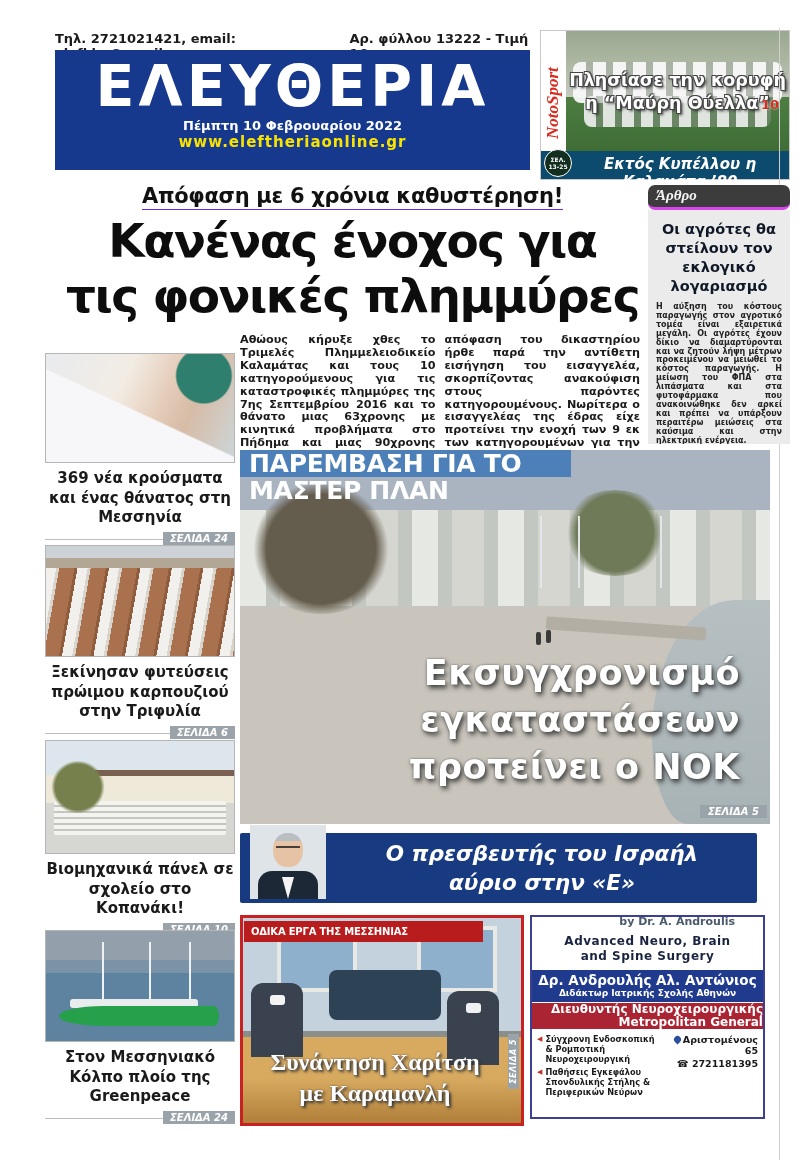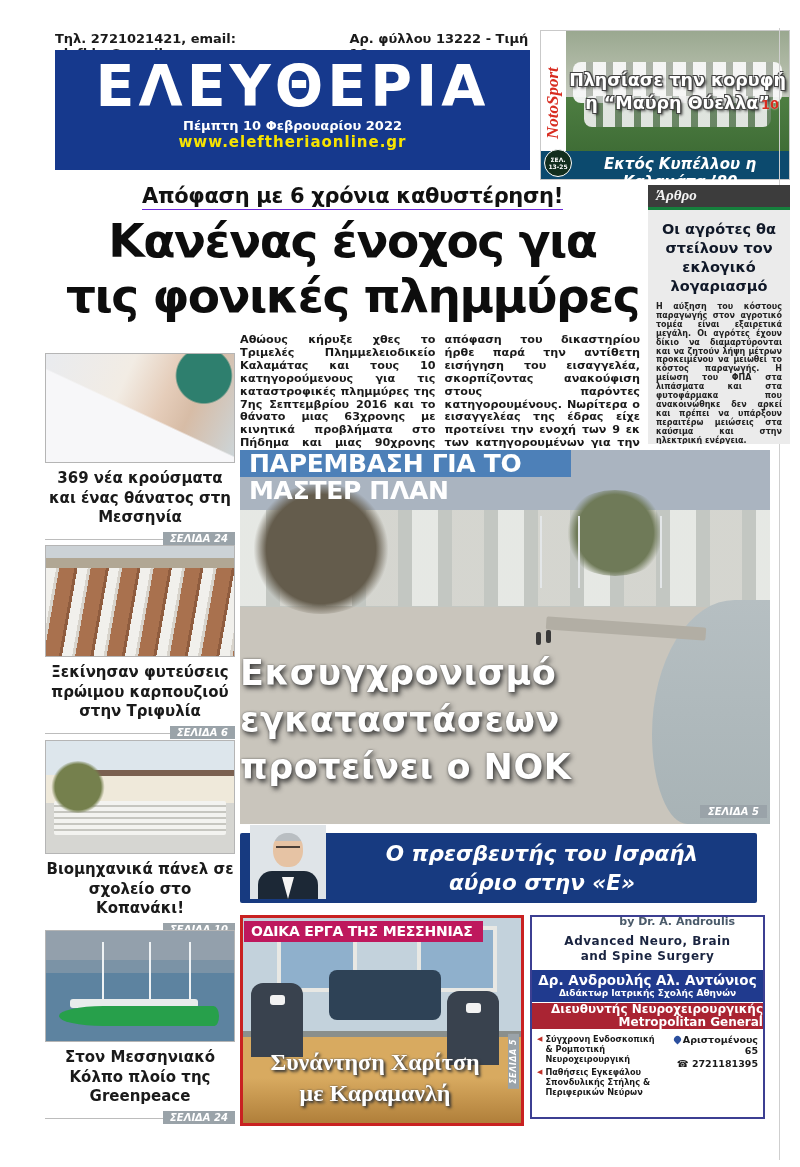--- a/index.html
+++ b/index.html
@@ -48,21 +48,21 @@
   .lead-head{left:60px;top:184px;width:585px;text-align:center;}
   .lead-kicker{display:inline-block;font-size:21px;font-weight:800;border-bottom:1px solid #6d28d9;
     padding-bottom:1px;letter-spacing:-0.3px;}
   .lead-h1{font-size:47px;font-weight:800;letter-spacing:-1.5px;line-height:55px;margin-top:3px;color:#0d0d0d;}
   .lead-body{left:240px;top:334px;width:400px;height:114px;display:flex;gap:9px;overflow:hidden;}
   .lead-body p{flex:1;margin:0;font-size:11.2px;font-weight:700;line-height:12.9px;text-align:justify;color:#1a1a1a;}
 
   
   .arthro{left:648px;top:185px;width:142px;}
   .arthro-head{background:#3c3c3c;color:#f3f3f3;font:italic 800 15px "Liberation Serif",serif;
-    padding:2px 8px 3px;border-bottom:3px solid #15803d;}
+    padding:2px 8px 3px;border-bottom:3px solid #d946ef;border-radius:7px;}
   .arthro-body{background:#ebebeb;height:222px;padding:6px 8px;overflow:hidden;}
   .arthro-title{text-align:center;font-size:14.5px;font-weight:800;line-height:19px;margin:4px 0 7px;color:#101828;}
   .arthro-text{margin:0;font-size:8px;font-weight:700;line-height:8.9px;text-align:justify;color:#222;}
 
   
   .sb-item{left:45px;width:190px;}
   .sb-photo{position:relative;width:188px;border:1px solid #b5b5b5;overflow:hidden;}
   .sb-caption{margin-top:6px;text-align:center;font-size:15px;font-weight:700;line-height:19.5px;color:#1a1a1a;}
   .sb-refrow{position:relative;height:16px;margin-top:3px;}
   .sb-refrow .rule{position:absolute;left:0;right:0;top:8px;height:1px;background:#bcbcbc;}
@@ -115,36 +115,36 @@
     background:repeating-linear-gradient(90deg,#eceeea 0 26px,#c3c7c2 26px 40px,#d8d8d2 40px 72px,#c3c7c2 72px 86px);}
   .mp-tree1{left:6px;top:34px;width:150px;height:130px;border-radius:50%;
     background:radial-gradient(circle,#645c4c 0 55%,rgba(0,0,0,0) 68%);}
   .mp-tree2{right:100px;top:40px;width:110px;height:86px;border-radius:50%;
     background:radial-gradient(circle,#6f7a58 0 55%,rgba(0,0,0,0) 68%);}
   .mp-water{right:0;top:150px;bottom:0;width:118px;background:linear-gradient(180deg,#b6bfc2,#a8b3b6);
     border-radius:70% 0 0 30%/60% 0 0 40%;}
   .mp-dock{right:64px;top:172px;width:160px;height:13px;background:#b2aea4;transform:rotate(4deg);border-radius:2px;}
   .mp-mast{width:2px;height:72px;top:66px;background:#e3e6e8;}
   .mp-person{width:5px;height:13px;background:#3a3a3a;border-radius:2px;}
-  .mp-overlay{position:absolute;left:0;right:30px;top:200px;text-align:left;color:#fff;
+  .mp-overlay{position:absolute;left:0;right:30px;top:200px;text-align:right;color:#fff;
     font-size:35px;font-weight:800;line-height:47px;letter-spacing:0.5px;
     text-shadow:2px 3px 5px rgba(50,50,50,.95),0 0 2px rgba(80,80,80,.8);}
   .mp-badge{position:absolute;right:3px;bottom:6px;background:#9aa3a9;color:#fff;
     font:italic 700 10px "DejaVu Sans",sans-serif;padding:1px 8px;}
 
   
   .amb{left:240px;top:833px;width:517px;height:70px;background:#173a80;border-radius:2px;}
   .amb-text{position:absolute;left:95px;right:8px;top:6px;text-align:center;color:#fff;
     font-style:italic;font-weight:800;font-size:21.5px;line-height:29px;}
 
   
   .rw-box{left:240px;top:915px;width:278px;height:205px;border:3px solid #c92121;background:#fff;}
   .rw-photo{position:absolute;left:0;top:0;right:0;bottom:0;overflow:hidden;}
-  .rw-bar{position:absolute;left:1px;top:3px;width:232px;height:21px;background:#be185d;color:#fff;
-    font-size:14px;font-weight:800;line-height:21px;padding-left:7px;letter-spacing:-0.2px;z-index:3;}
+  .rw-bar{position:absolute;left:1px;top:3px;width:232px;height:21px;background:#b91c1c;color:#fff;
+    font-size:10px;font-weight:800;line-height:21px;padding-left:7px;letter-spacing:-0.2px;z-index:3;}
   .rw-overlay{position:absolute;left:0;right:14px;bottom:14px;text-align:center;color:#fff;z-index:3;
     font:700 24px "Liberation Serif",serif;line-height:31px;
     text-shadow:2px 2px 3px #333,0 0 2px #555;}
   .rw-vbadge{position:absolute;right:2px;bottom:34px;background:#9aa3a9;color:#fff;z-index:3;
     writing-mode:vertical-rl;transform:rotate(180deg);font:italic 700 8px "DejaVu Sans",sans-serif;
     padding:5px 1px;letter-spacing:0.5px;}
 
   
   .ad{left:530px;top:915px;width:231px;height:200px;border:2px solid #3c3f92;background:#fff;overflow:hidden;}
   .ad-logo-row{display:flex;align-items:center;justify-content:center;margin-top:7px;}

